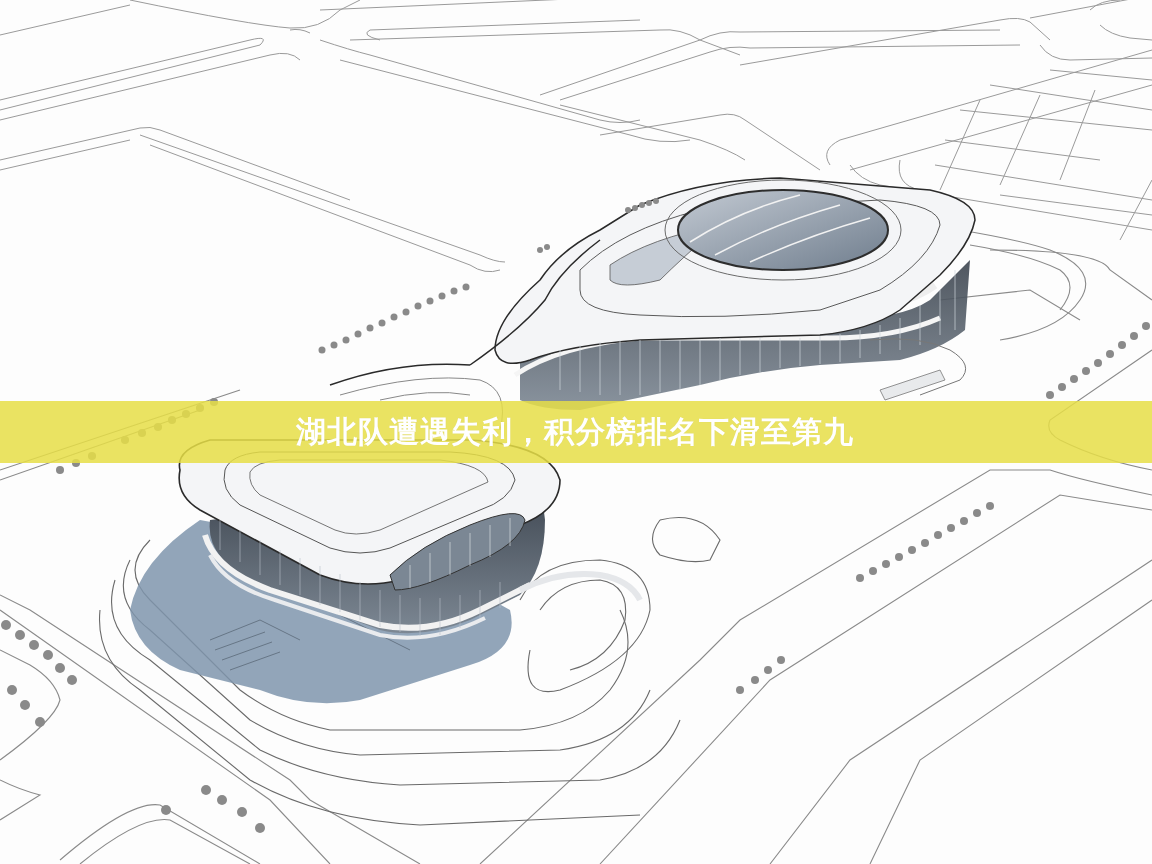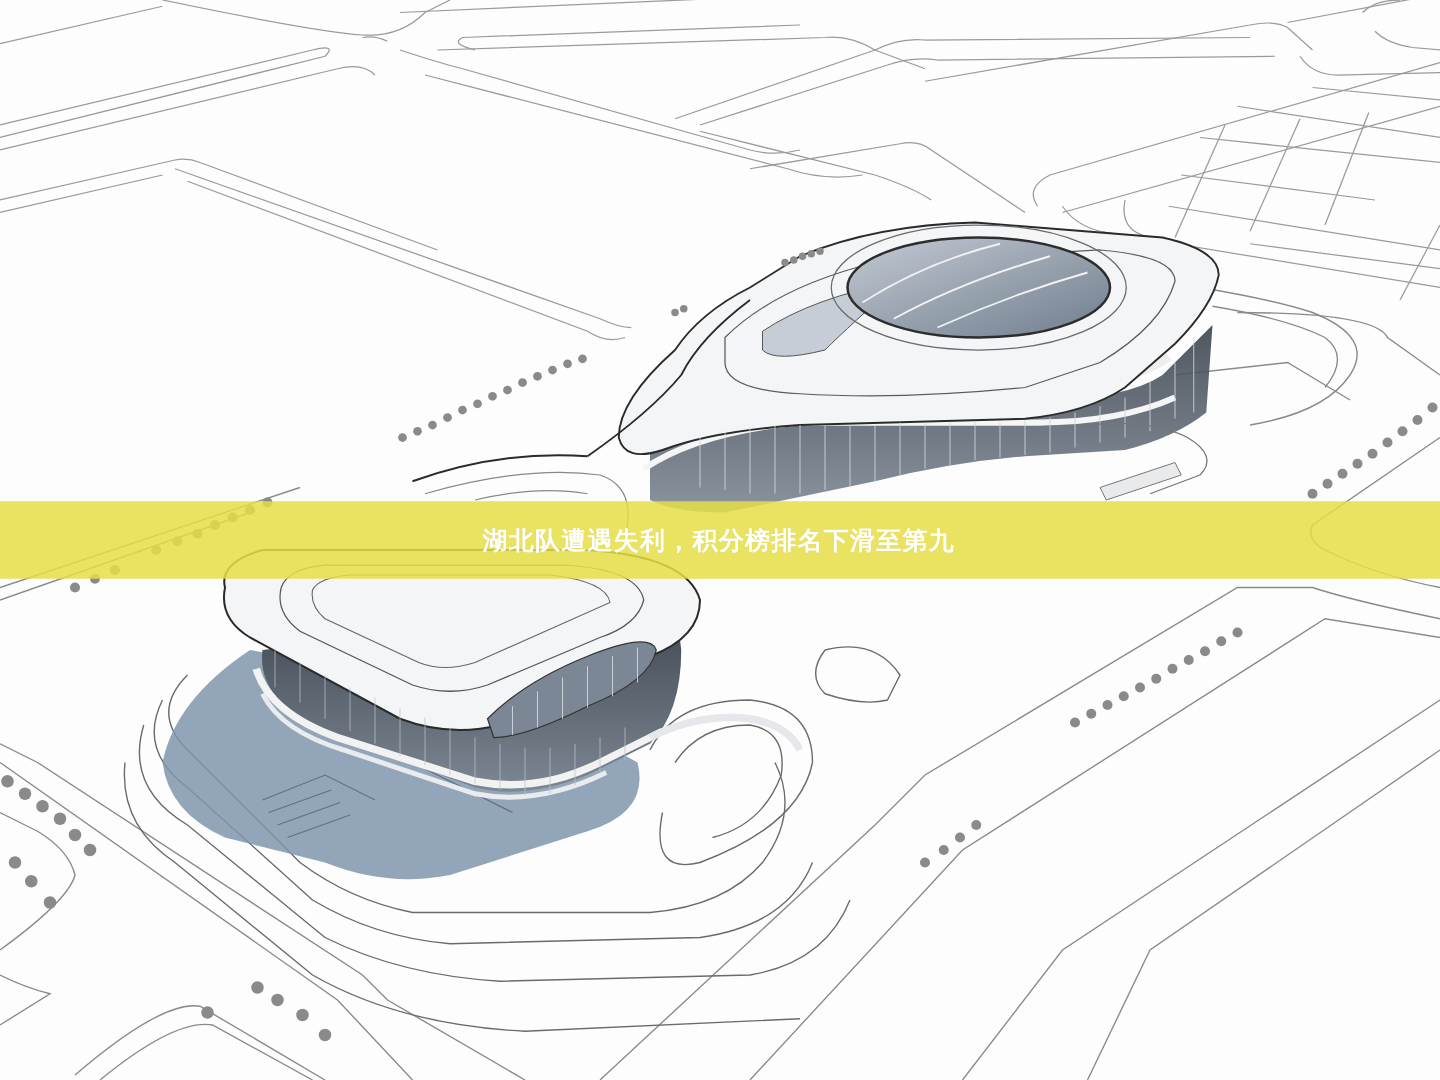--- a/index.html
+++ b/index.html
@@ -30,21 +30,21 @@
       width: 1152px;
       height: 62px;
       background: rgba(230, 222, 70, 0.85);
       display: flex;
       align-items: center;
       justify-content: center;
     }
     .headline {
       font-family: "DejaVu Sans", sans-serif;
       font-weight: bold;
-      font-size: 20px;
+      font-size: 30px;
       color: #ffffff;
       letter-spacing: 1px;
       text-shadow: 0 0 1px rgba(0,0,0,0.08);
       white-space: nowrap;
       margin-left: -2px;
     }
   </style>
 </head>
 <body>
 

